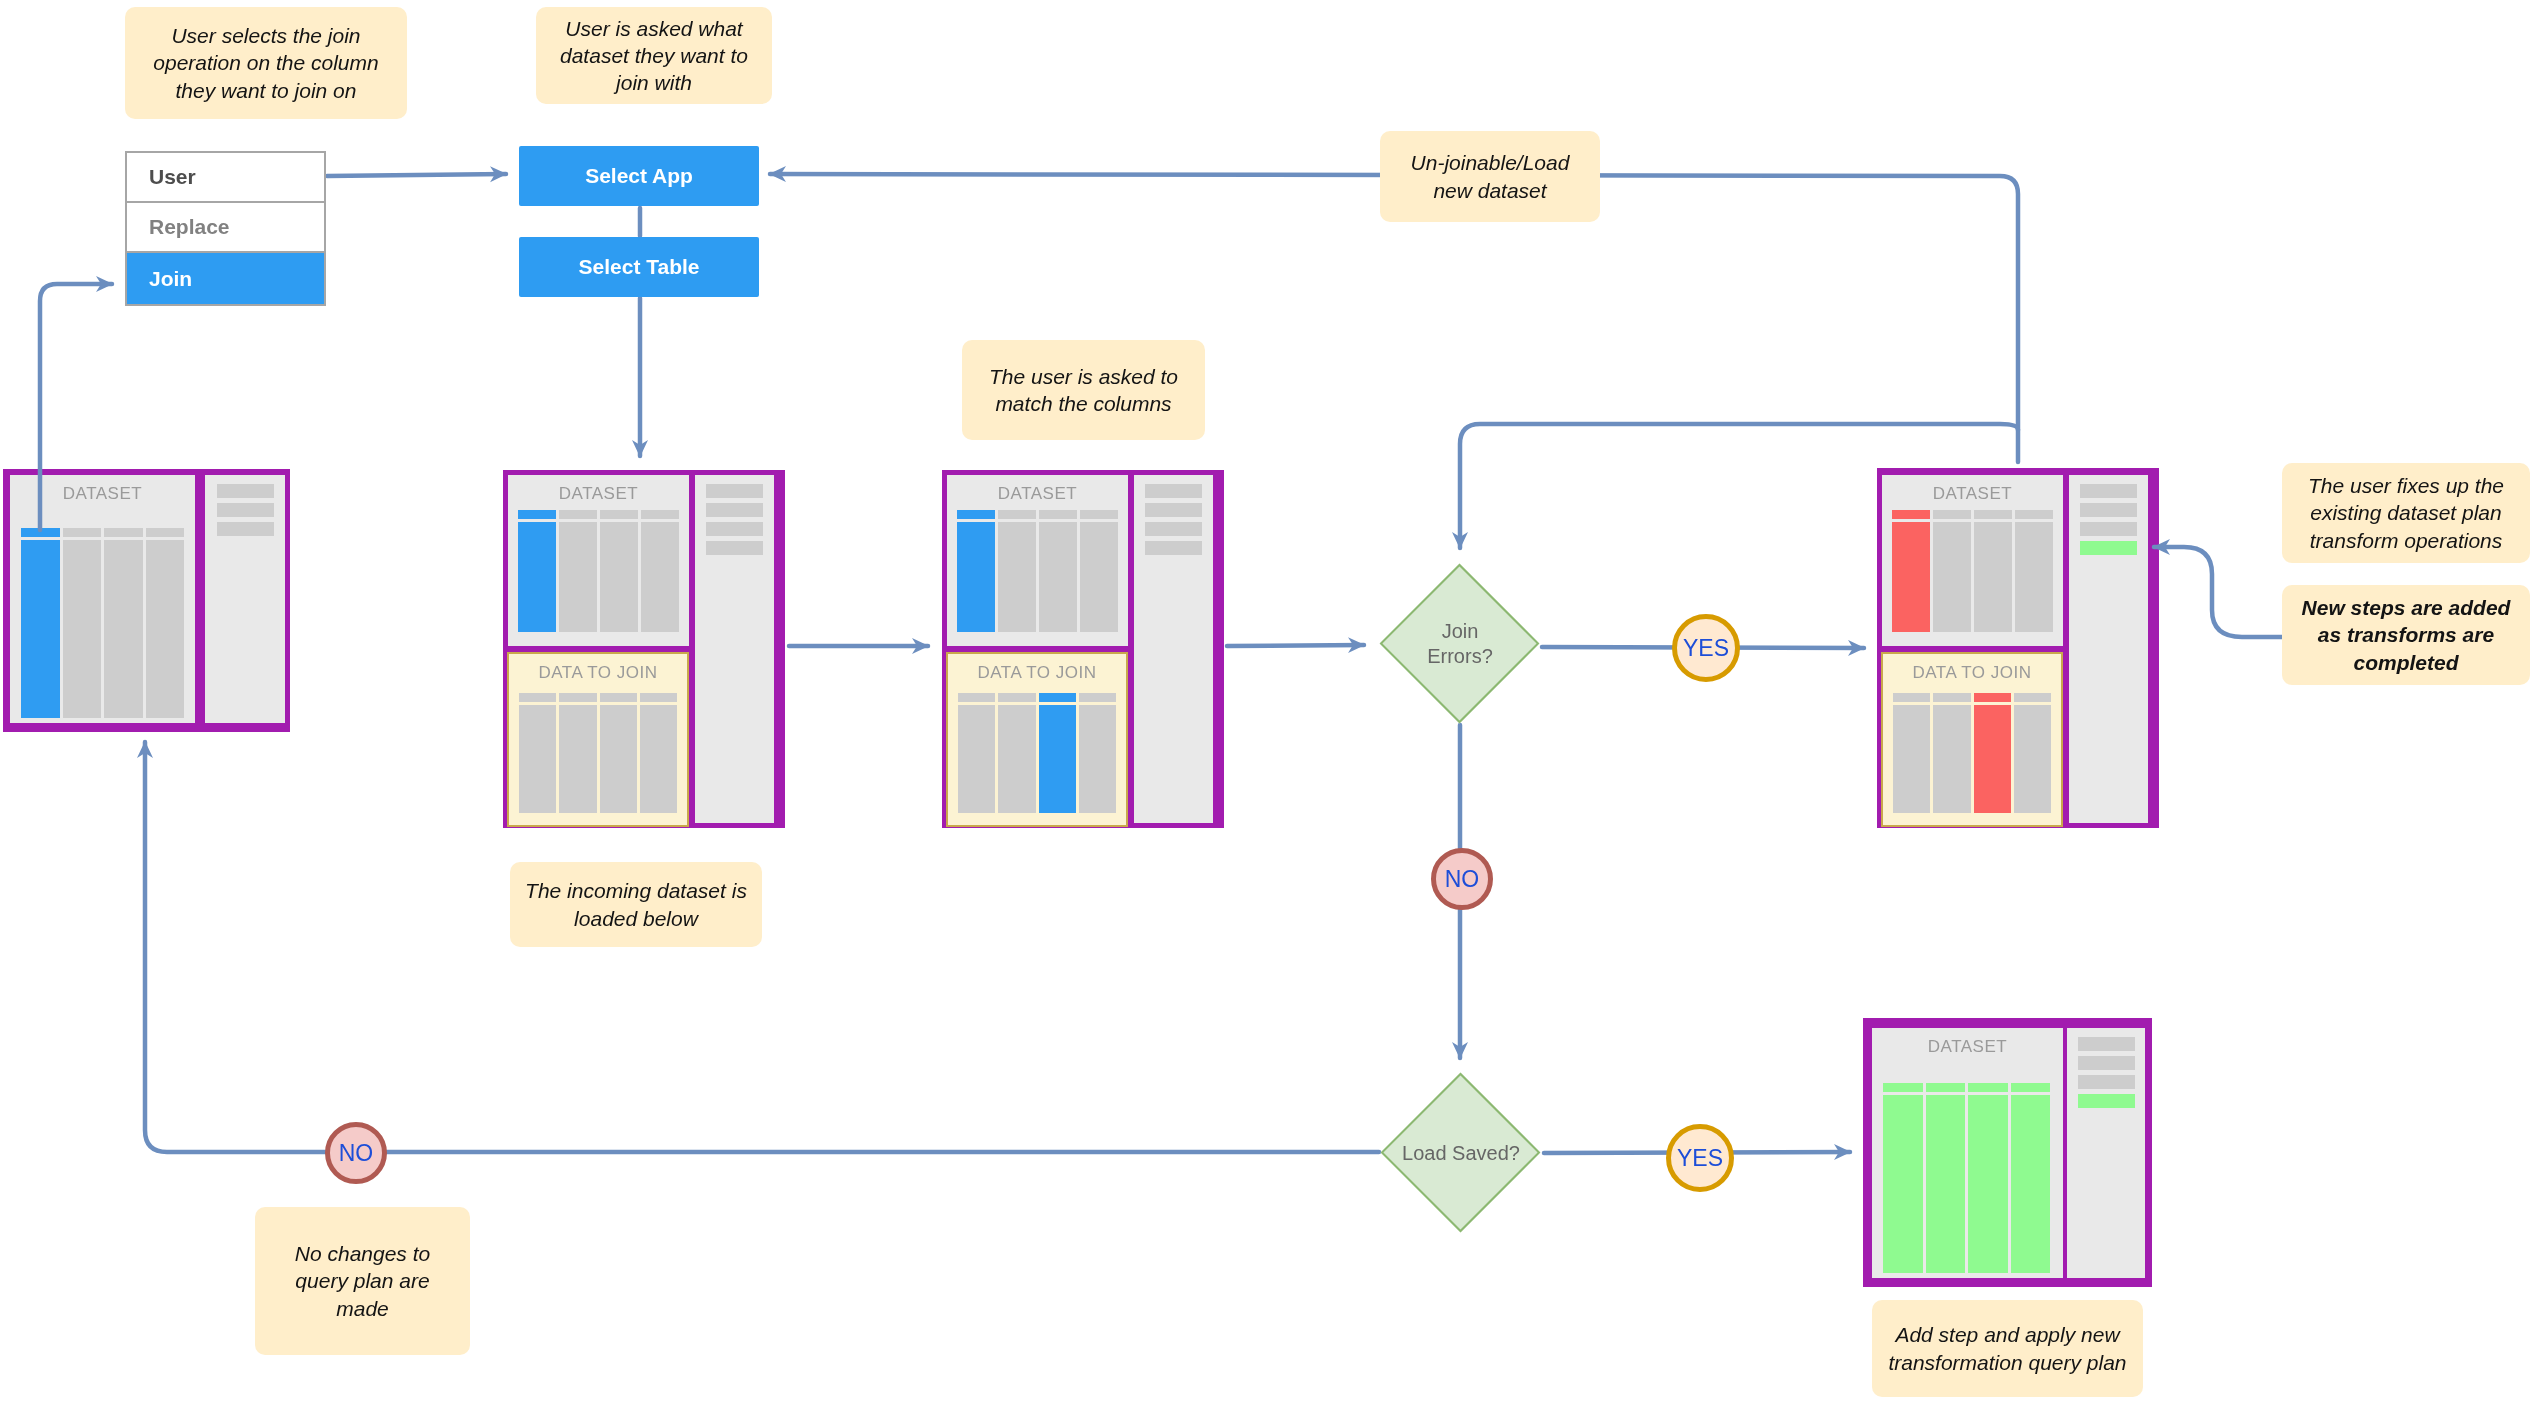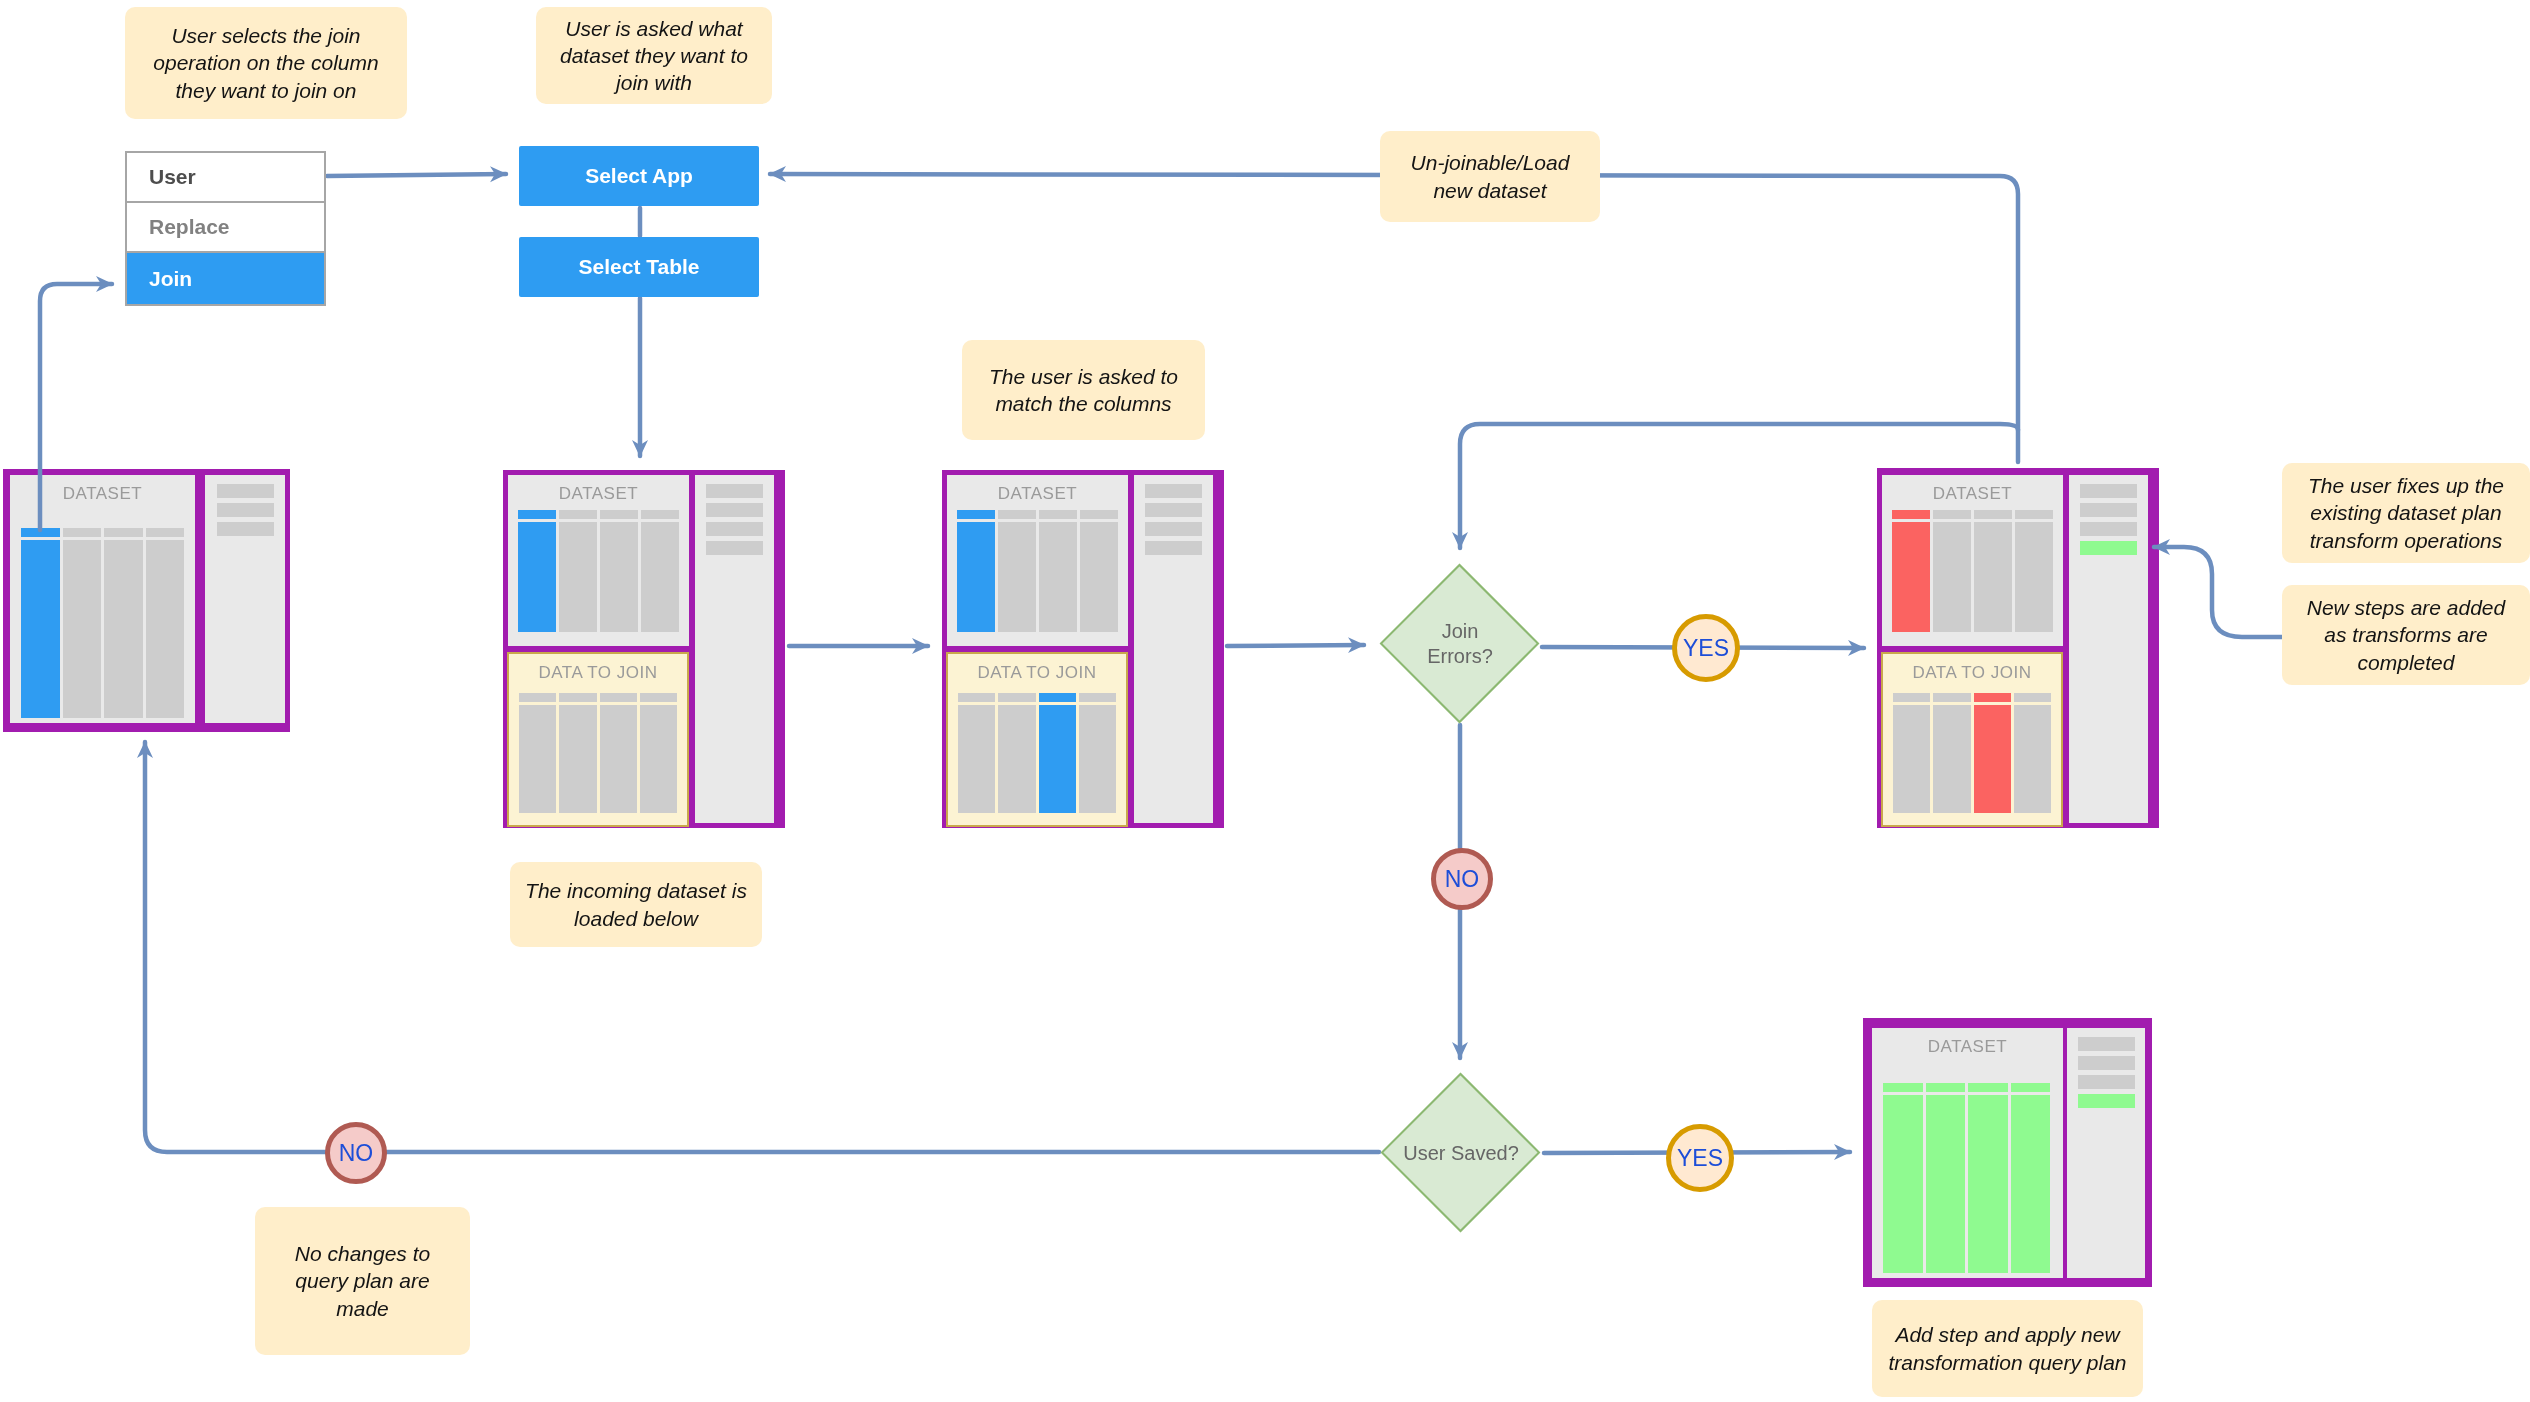--- a/index.html
+++ b/index.html
@@ -299,39 +299,39 @@
     </g>
   </svg>
 
   <div class="note" style="left:125px;top:7px;width:282px;height:112px;">User selects the join operation on the column they want to join on</div>
   <div class="note" style="left:536px;top:7px;width:236px;height:97px;">User is asked what dataset they want to join with</div>
   <div class="note" style="left:1380px;top:131px;width:220px;height:91px;">Un-joinable/Load new dataset</div>
   <div class="note" style="left:962px;top:340px;width:243px;height:100px;">The user is asked to match the columns</div>
   <div class="note" style="left:510px;top:862px;width:252px;height:85px;">The incoming dataset is loaded below</div>
   <div class="note" style="left:255px;top:1207px;width:215px;height:148px;">No changes to query plan are made</div>
   <div class="note" style="left:2282px;top:463px;width:248px;height:100px;">The user fixes up the existing dataset plan transform operations</div>
-  <div class="note" style="left:2282px;top:585px;width:248px;height:100px;">New steps are added as transforms are completed</div>
+  <div class="note" style="left:2282px;top:585px;width:248px;height:100px;font-weight:bold;">New steps are added as transforms are completed</div>
   <div class="note" style="left:1872px;top:1300px;width:271px;height:97px;">Add step and apply new transformation query plan</div>
 
   <div class="menu">
     <div class="menu-item">User</div>
     <div class="menu-item dim">Replace</div>
     <div class="menu-item selected">Join</div>
   </div>
 
   <div class="flow-btn" style="left:519px;top:146px;">Select App</div>
   <div class="flow-btn" style="left:519px;top:237px;">Select Table</div>
 
   <div class="diamond-box" style="left:1380px;top:564px;">
     <div class="diamond-shape"></div>
     <div class="diamond-label" style="left:30px;width:100px;">Join Errors?</div>
   </div>
   <div class="diamond-box" style="left:1381px;top:1073px;">
     <div class="diamond-shape"></div>
-    <div class="diamond-label">User Saved?</div>
+    <div class="diamond-label">Load Saved?</div>
   </div>
 
   <div class="badge yes" style="left:1672px;top:614px;">YES</div>
   <div class="badge no" style="left:1431px;top:848px;">NO</div>
   <div class="badge yes" style="left:1666px;top:1124px;">YES</div>
   <div class="badge no" style="left:325px;top:1122px;">NO</div>
 
 </div>
 
 </body></html>

